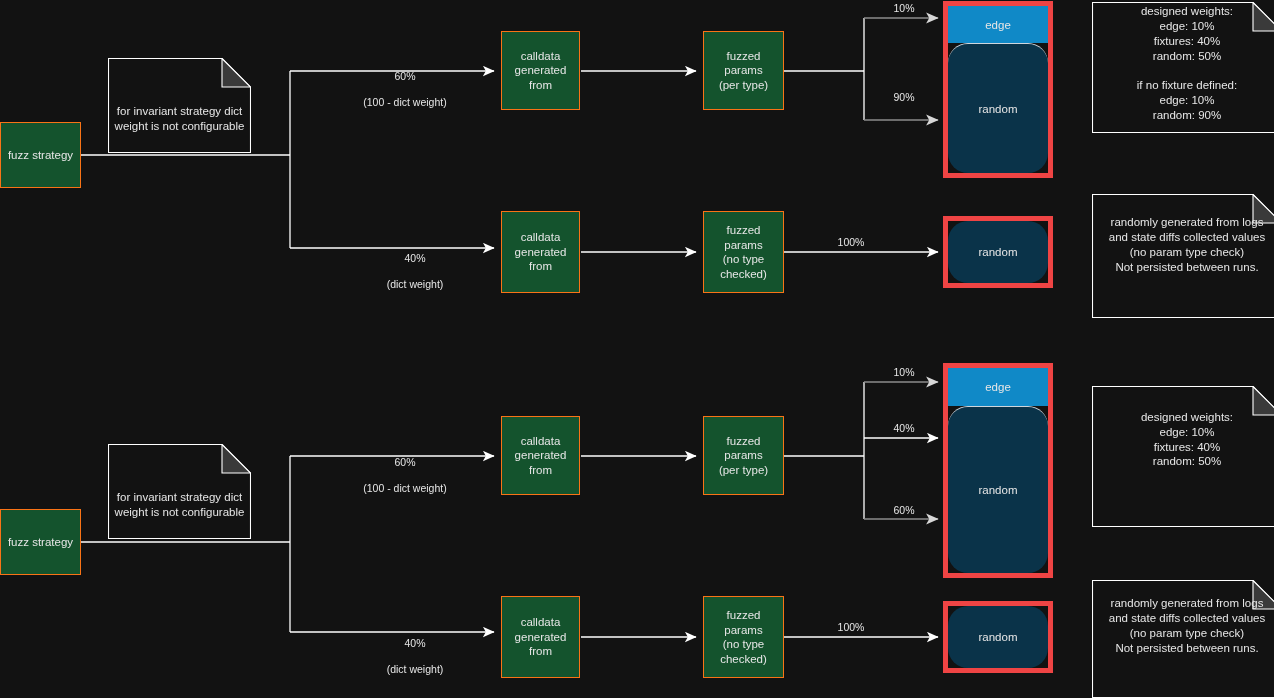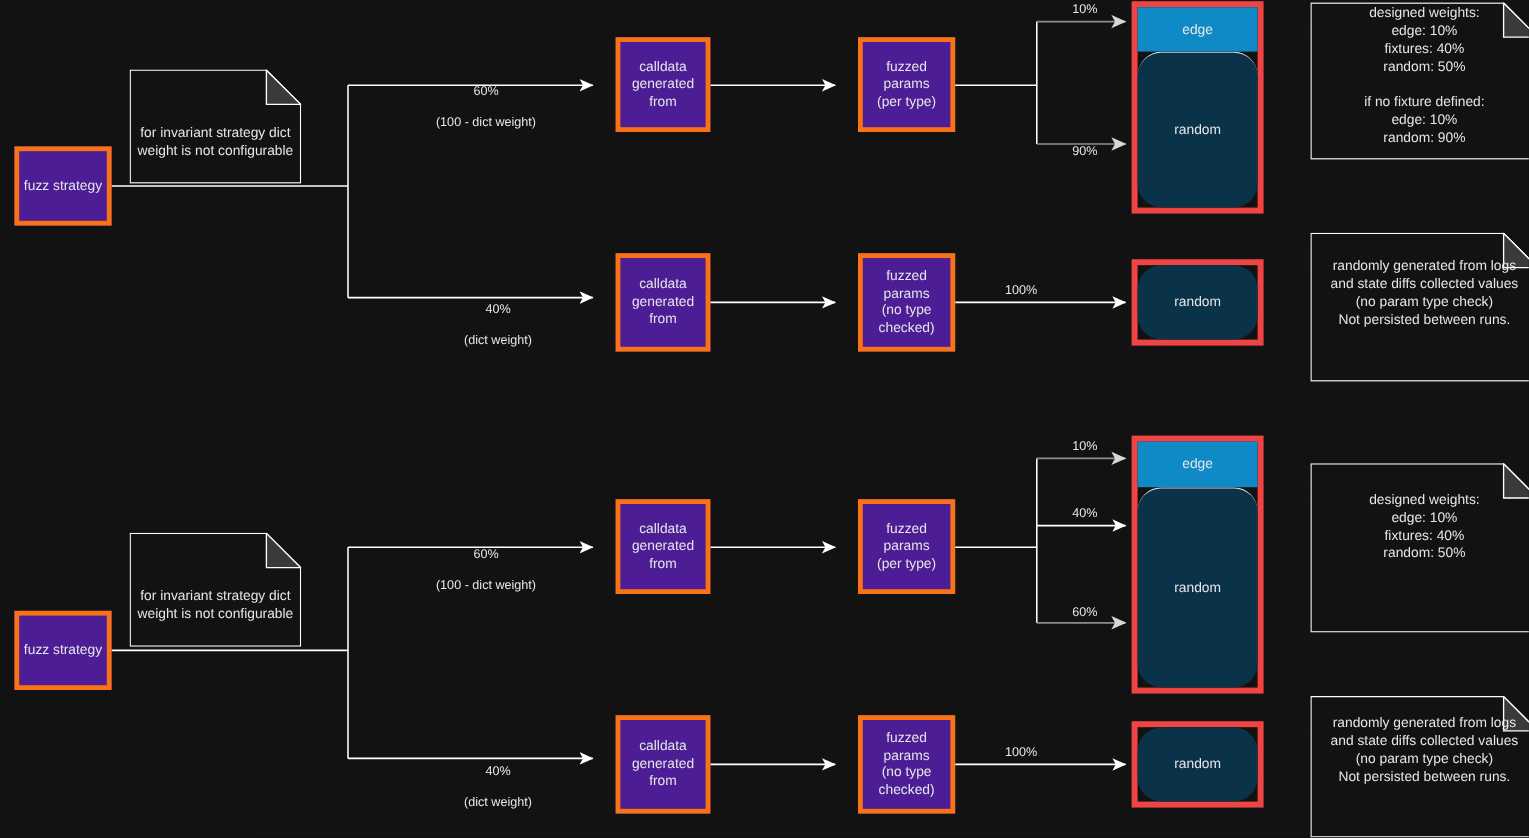--- a/index.html
+++ b/index.html
@@ -32,23 +32,22 @@
     display: flex;
     align-items: center;
     justify-content: center;
     text-align: center;
     color: #e6e6e6;
     font-size: 11.5px;
     line-height: 14.5px;
     white-space: pre-line;
   }
   .plain-box {
-    border: 4px solid #f97316;
-    background: #4c1d95;
-    margin-left: 12px;
+    border: 1px solid #f97316;
+    background: #14532d;
   }
   .swatch-edge { background: #1089c7; color: #0e1116; }
   .swatch-fixtures { background: #2f3847; color: #e6e6e6; }
   .swatch-random { background: #0a3349; color: #e6e6e6; border-radius: 20px; }
   .stack {
     position: absolute;
     box-sizing: border-box;
     border: 5px solid #ef4444;
     display: flex;
     flex-direction: column;
@@ -191,21 +190,21 @@
 from</span>
   </div>
   <div class="node plain-box" style="left:703px; top:211px; width:81px; height:82px;">
     <span>fuzzed
 params
 (no type
 checked)</span>
   </div>
 
   <div class="edge-label" style="left:868px; top:2px; width:72px; text-align:center;">10%</div>
-  <div class="edge-label" style="left:868px; top:120px; width:72px; text-align:center;">90%</div>
+  <div class="edge-label" style="left:868px; top:91px; width:72px; text-align:center;">90%</div>
   <div class="edge-label" style="left:815px; top:236px; width:72px; text-align:center;">100%</div>
 
   <div class="stack" style="left:943px; top:1px; width:110px; height:177px;">
     <div class="seg swatch-edge" style="height:37px;">edge</div>
     <div class="seg swatch-random" style="flex:1;">random</div>
   </div>
 
   <div class="stack" style="left:943px; top:216px; width:110px; height:72px;">
     <div class="seg swatch-random" style="flex:1;">random</div>
   </div>

